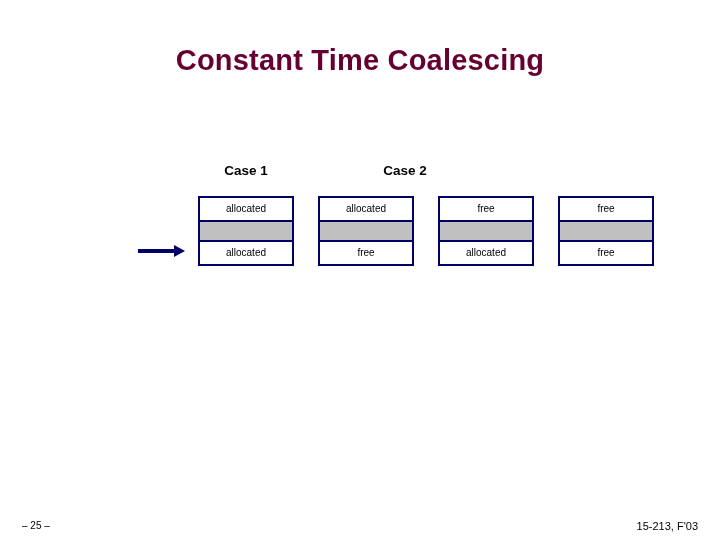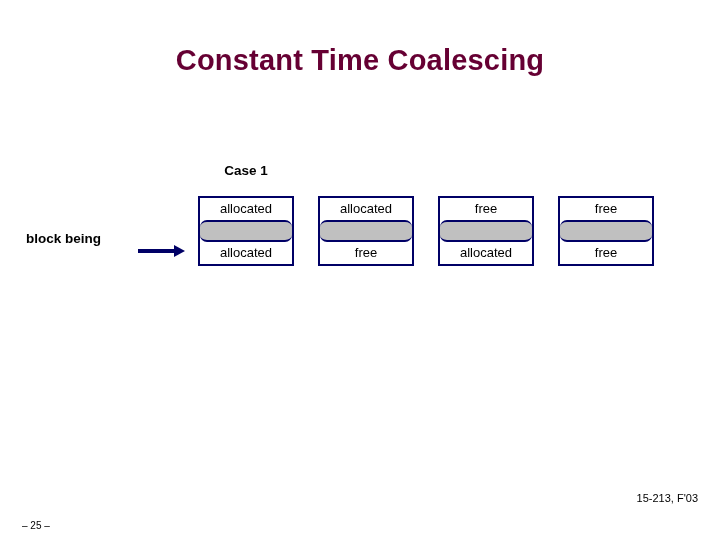--- a/index.html
+++ b/index.html
@@ -65,24 +65,23 @@
   .case-box {
     width: 96px;
     border: 2px solid #000066;
     box-sizing: border-box;
     background: #ffffff;
   }
   .cell {
     height: 22px;
     line-height: 22px;
     text-align: center;
-    font-size: 13px;
+    font-size: 10px;
     color: #000000;
     background: #ffffff;
-    border-radius: 7px;
   }
   .cell.middle {
     background: #c0c0c0;
     border-top: 2px solid #000066;
     border-bottom: 2px solid #000066;
     height: 18px;
   }
   
   .left-label {
     position: absolute;
@@ -122,46 +121,46 @@
   .footer-left {
     position: absolute;
     left: 22px;
     top: 512px;
     font-size: 10px;
     color: #000000;
   }
   .footer-right {
     position: absolute;
     right: 22px;
-    top: 484px;
+    top: 512px;
     font-size: 11px;
     color: #000000;
     text-align: center;
   }
 </style>
 </head>
 <body>
 
 <div class="slide">
 
   <div class="title">Constant Time Coalescing</div>
 
   <div class="left-label">
-    <div>block being</div>
   </div>
 
   <div class="arrow">
     <div class="shaft"></div>
     <div class="head"></div>
   </div>
 
   <div class="diagram">
 
     <div class="col-headers">
       <div class="col-header">Case 1</div>
+      <div class="col-header">Case 2</div>
     </div>
 
     <div class="rows">
 
       <div class="case-col">
         <div class="case-box">
           <div class="cell">allocated</div>
           <div class="cell middle"></div>
           <div class="cell">allocated</div>
         </div>

